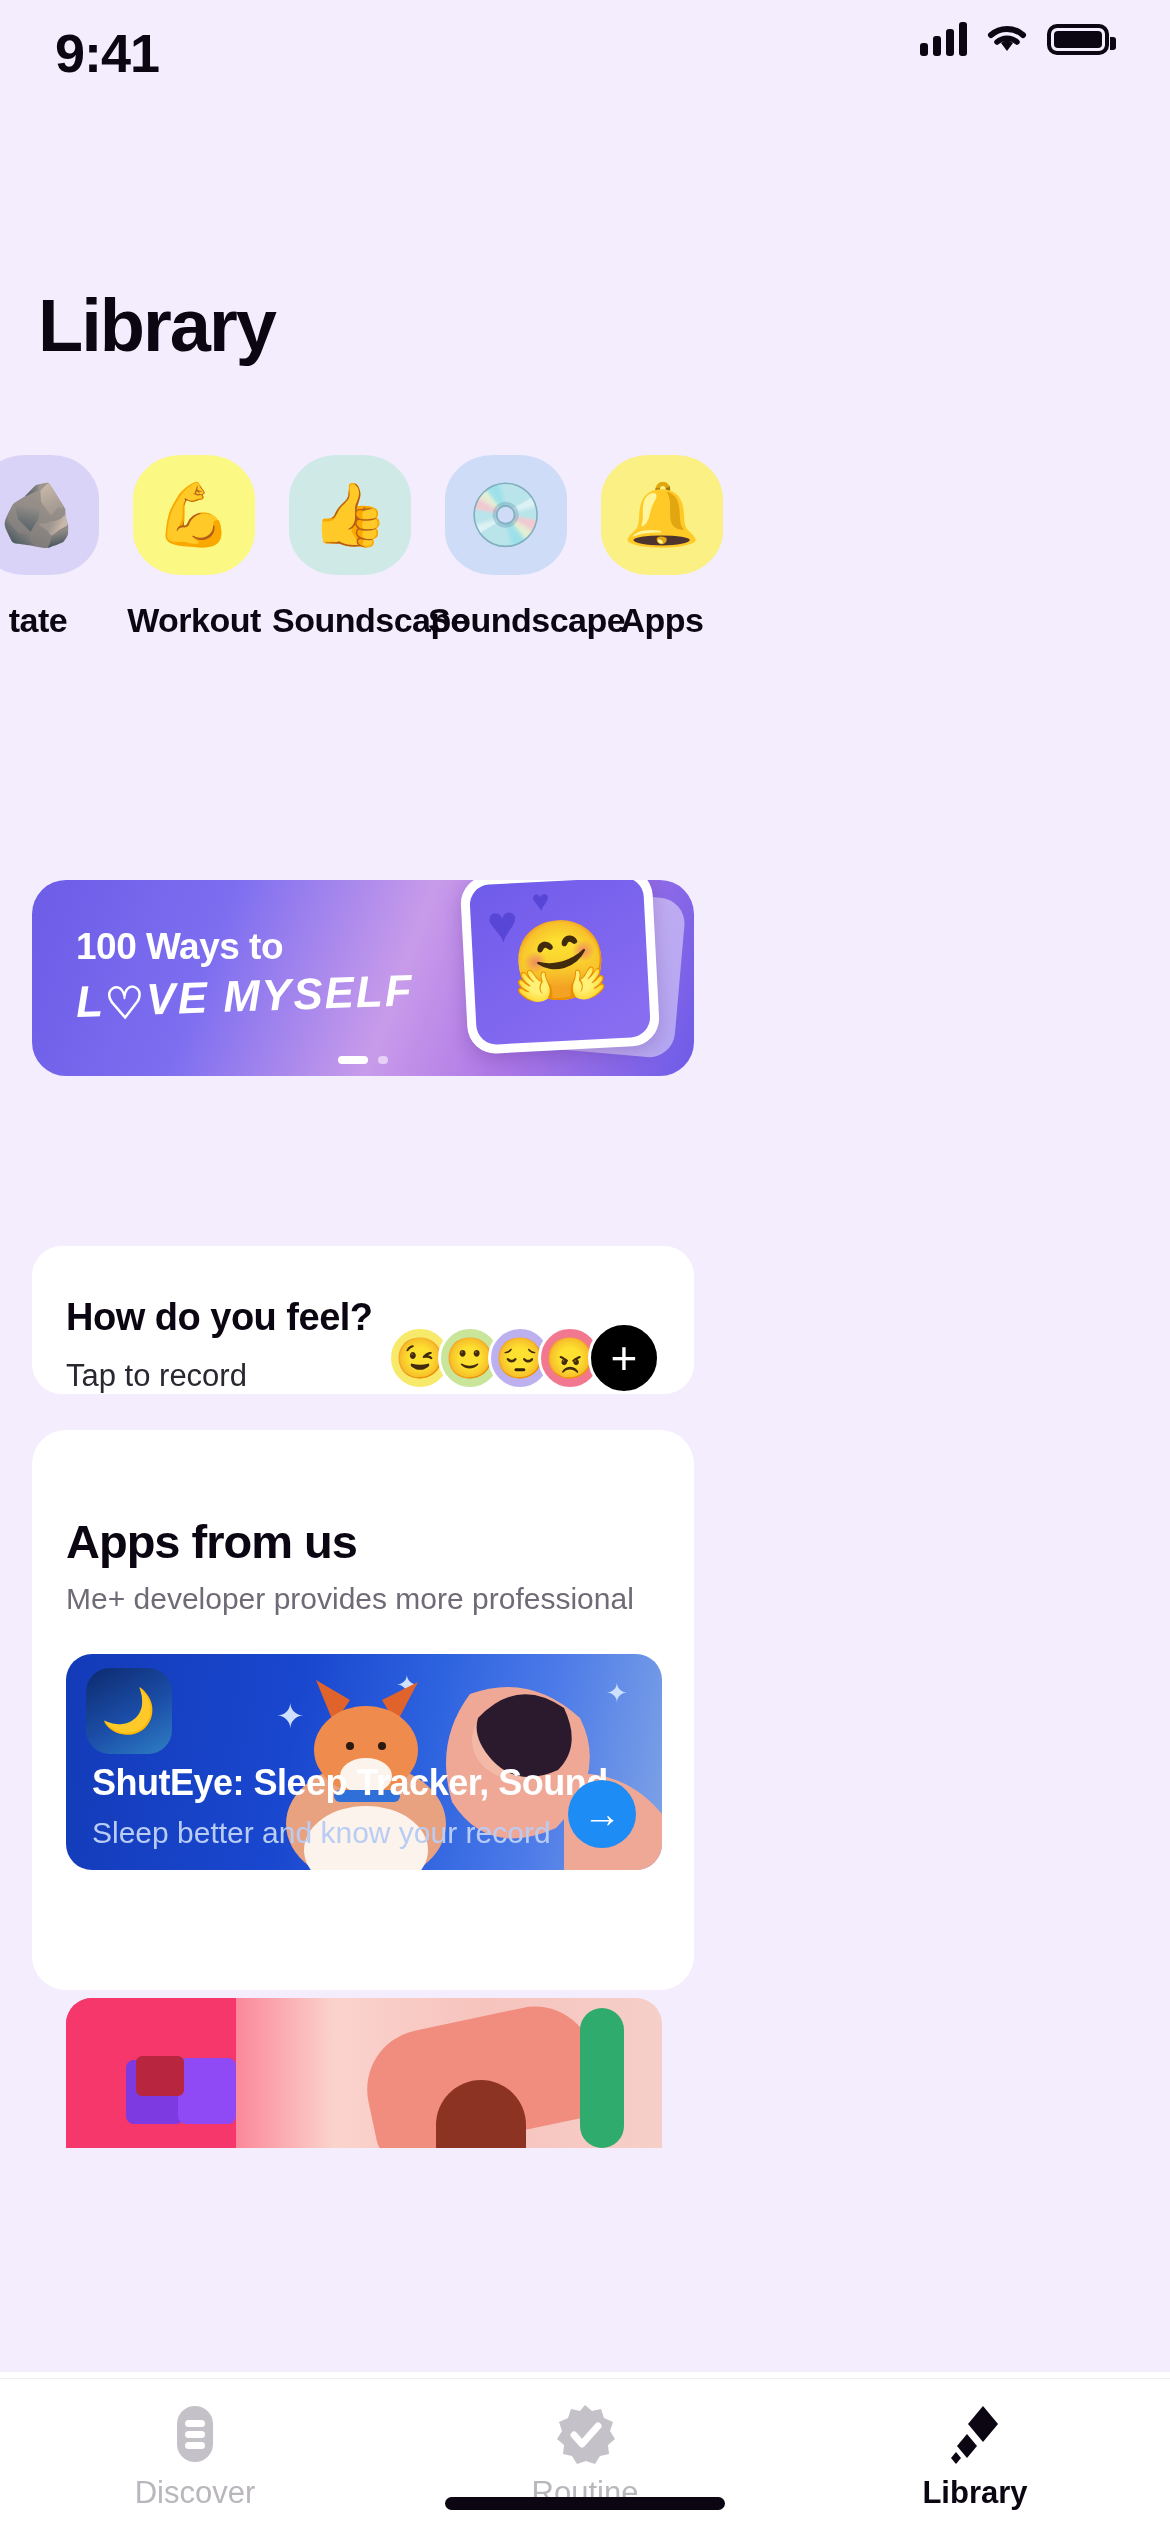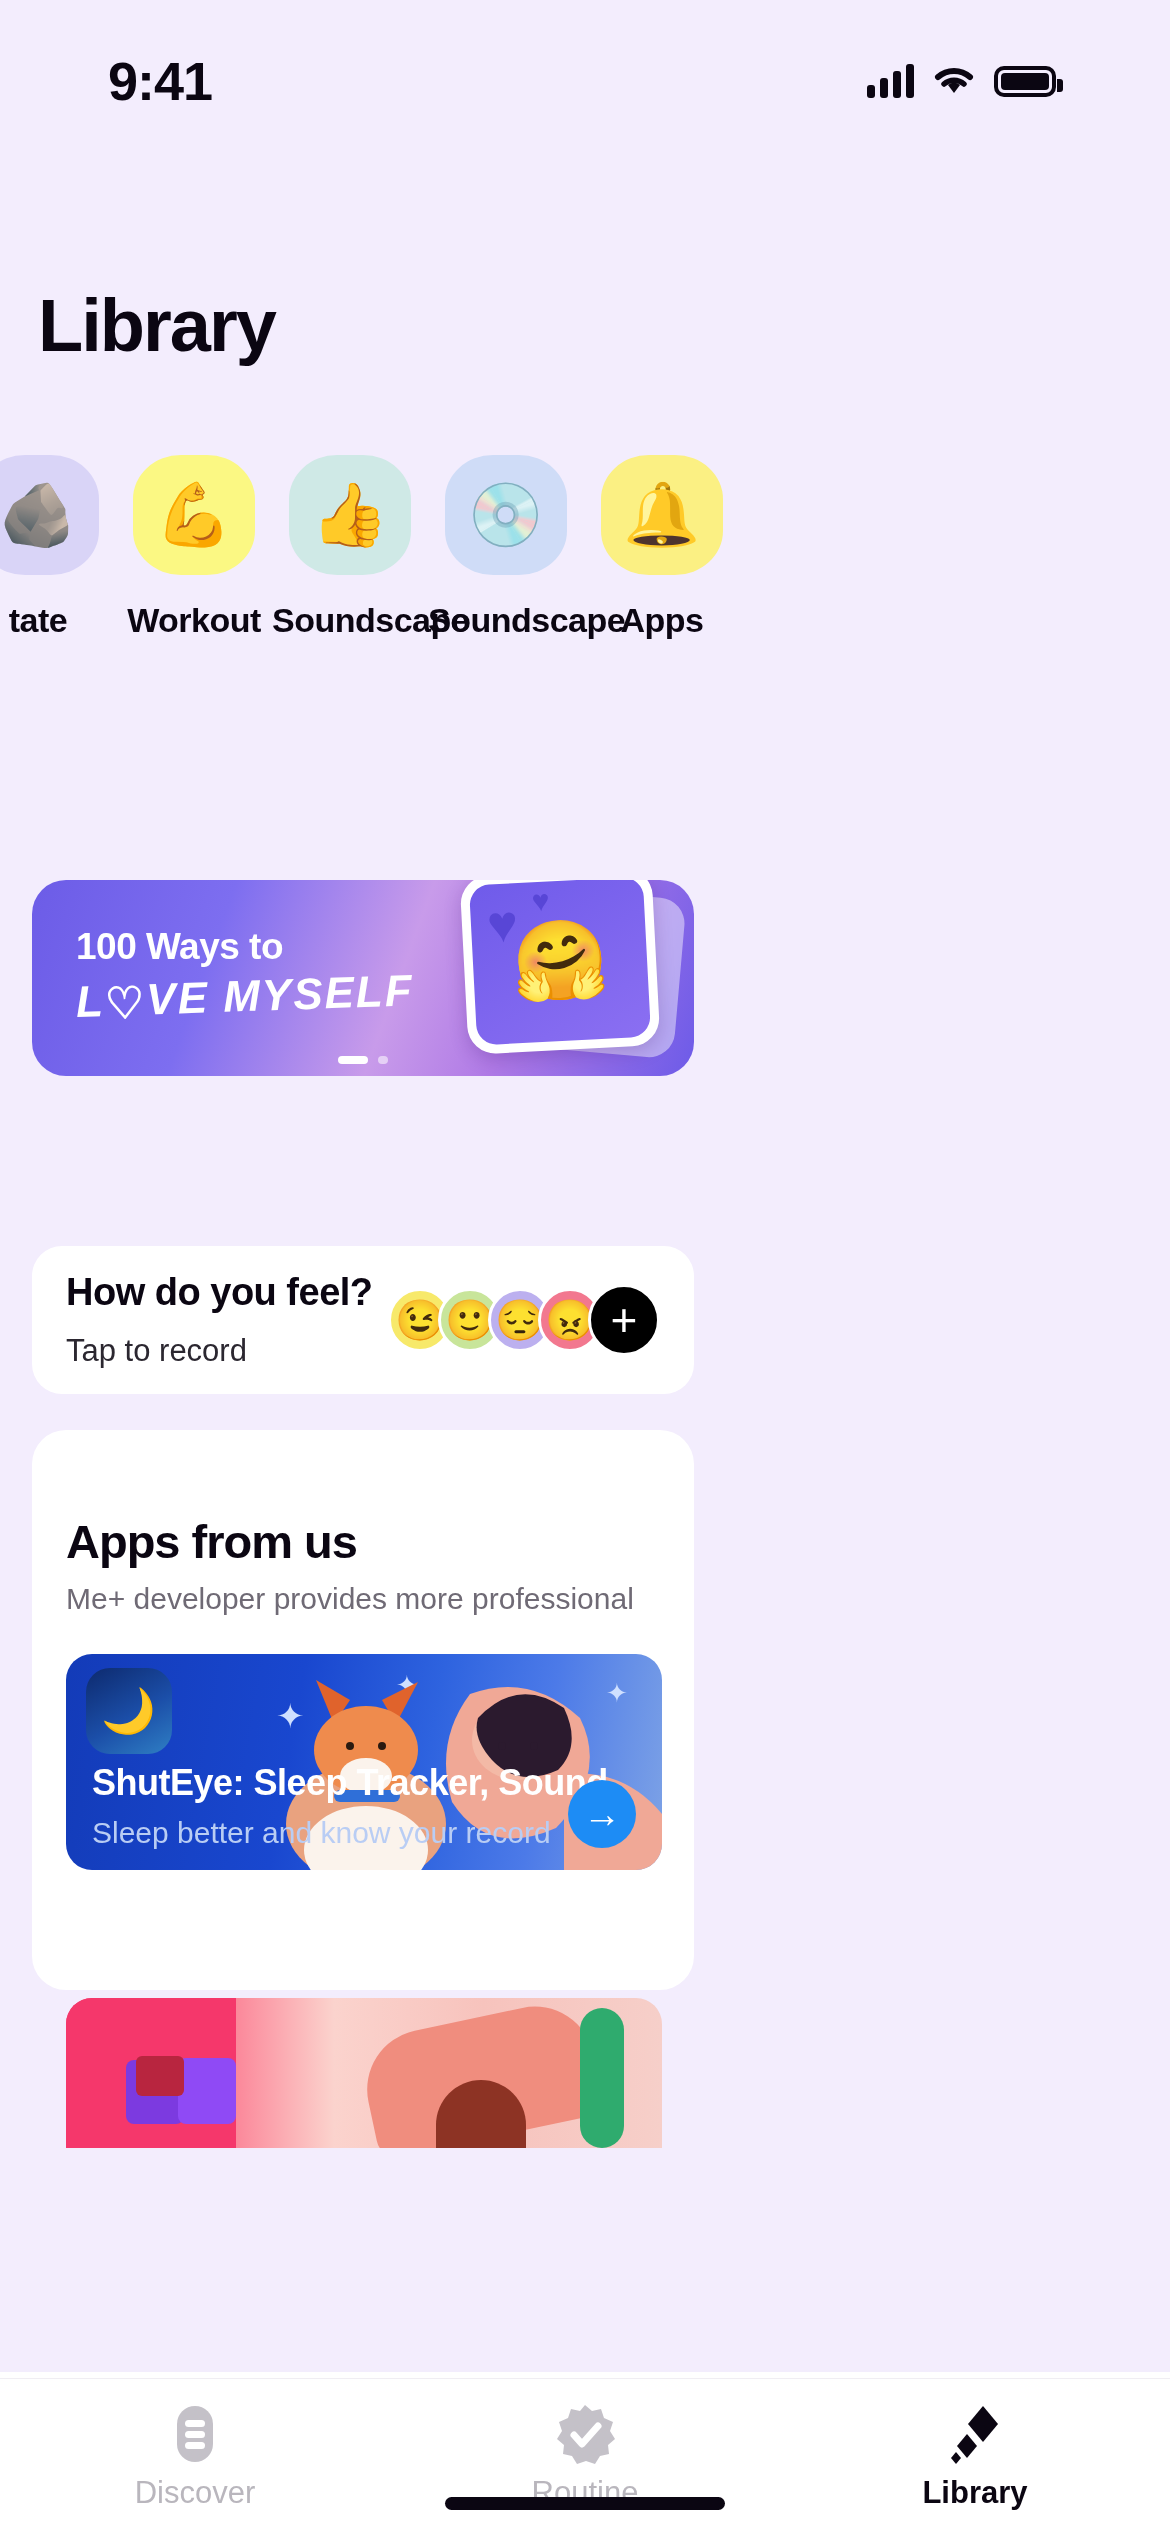--- a/index.html
+++ b/index.html
@@ -7,22 +7,22 @@
     width:1170px; height:2532px;
     font-family:"Liberation Sans", sans-serif;
     background:#f3edfd;
     overflow:hidden;
   }
   .phone { position:relative; width:1170px; height:2532px; background:#f3edfd; }
 
   
   .statusbar {
     position:absolute; top:0; left:0; width:1164px; height:140px;
-    display:flex; align-items:center; justify-content:space-between;
-    padding:0 108px;
+    display:flex; align-items:flex-start; justify-content:space-between;
+    padding:0 55px;
   }
   .status-time { font-size:54px; font-weight:700; color:#0b0612; letter-spacing:-1px; padding-top:22px;}
   .status-right { display:flex; align-items:center; gap:18px; padding-top:22px;}
   .bars { display:flex; align-items:flex-end; gap:5px; height:34px; }
   .bars i { display:block; width:8px; background:#0b0612; border-radius:3px; }
   .bars i:nth-child(1){height:13px;} .bars i:nth-child(2){height:20px;}
   .bars i:nth-child(3){height:27px;} .bars i:nth-child(4){height:34px;}
   .battery {
     width:62px; height:31px; border:4px solid #0b0612; border-radius:10px;
     position:relative; display:flex; align-items:center; padding:3px;
@@ -95,21 +95,21 @@
     font-size:78px; position:relative; overflow:hidden;
   }
   .cardstack .hb { position:absolute; color:#5846d6; font-size:40px; }
   .cardstack .hb.a{left:16px;top:10px;font-size:52px;}
   .cardstack .hb.b{left:62px;top:2px;font-size:30px;}
 
   
   .mood-card {
     position:absolute; top:1246px; left:32px; width:662px; height:148px;
     background:#fff; border-radius:30px;
-    display:flex; align-items:center; justify-content:space-between;
+    display:flex; align-items:flex-end; justify-content:space-between;
     padding:0 34px;
   }
   .mood-title { font-size:38px; font-weight:700; color:#0b0612; letter-spacing:-0.5px;}
   .mood-sub { margin-top:19px; font-size:31px; color:#2b2730; }
   .mood-faces { display:flex; align-items:center; }
   .face {
     width:64px; height:64px; border-radius:50%;
     margin-left:-14px; position:relative;
     border:3px solid #fff;
     display:flex; align-items:center; justify-content:center;

